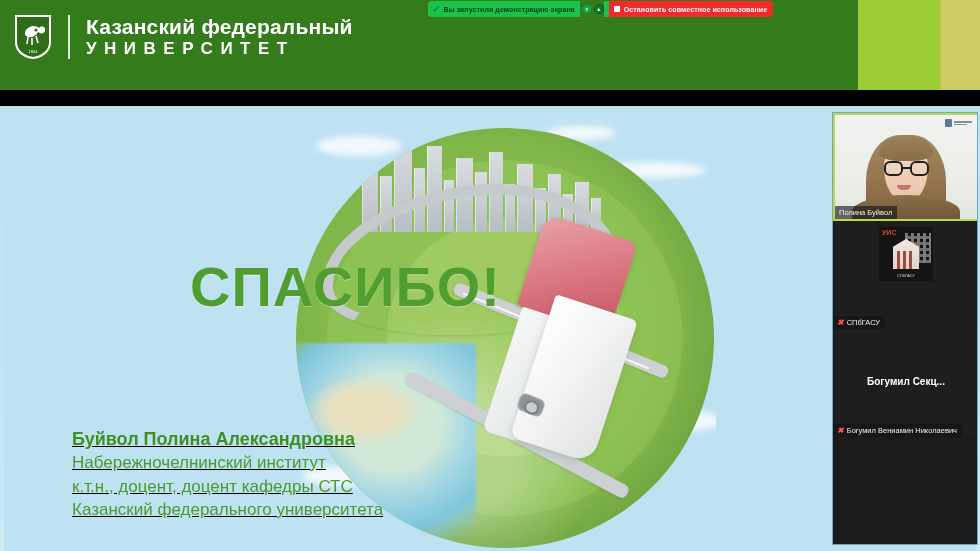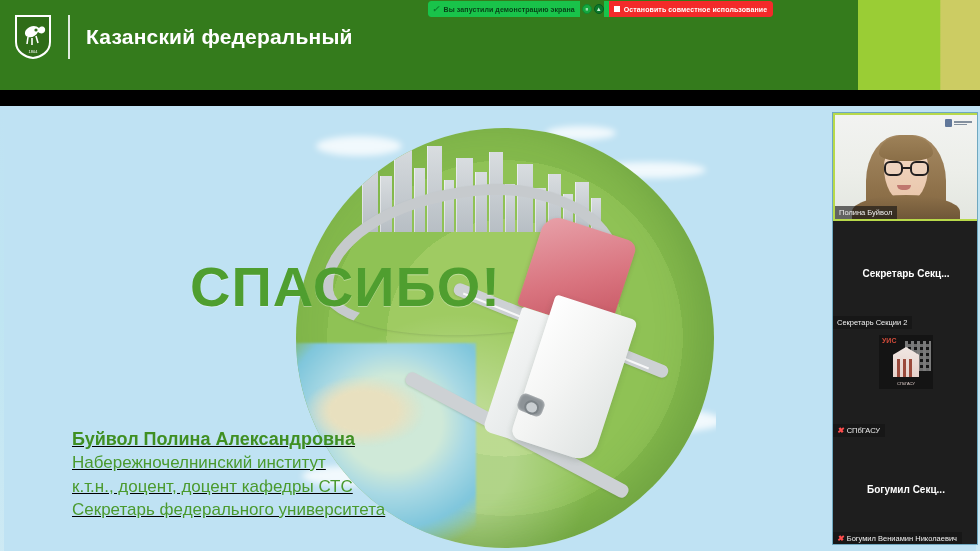--- a/index.html
+++ b/index.html
@@ -401,20 +401,21 @@
         <path d="M2 2 H36 V28 C36 38 27 43 19 44 C11 43 2 38 2 28 Z" fill="#2f6c18" stroke="#ffffff" stroke-width="2"></path>
         <path d="M12 16 C16 11 22 11 25 14 C28 11 32 13 31 17 C30 20 26 20 24 18
                  C22 22 18 24 14 23 C11 22 10 19 12 16 Z" fill="#ffffff"></path>
         <circle cx="22" cy="16" r="1.6" fill="#2f6c18"></circle>
         <path d="M14 23 L13 30 M18 24 L18 31 M22 22 L24 29" stroke="#ffffff" stroke-width="1.6" fill="none"></path>
         <text x="19" y="39" font-size="4" fill="#ffffff" text-anchor="middle" font-family="Liberation Sans">1804</text>
       </svg>
       <div class="hdr-rule"></div>
       <div class="hdr-text">
         <div class="hdr-line1">Казанский федеральный</div>
+        <div class="hdr-line2">УНИВЕРСИТЕТ</div>
       </div>
     </div>
   </div>
 
   <div class="zoom-toolbar">
     <div class="zt-green">
       <span class="zt-icon-check">✓</span>
       <span class="zt-label">Вы запустили демонстрацию экрана</span>
     </div>
     <div class="zt-circbtn">
@@ -476,21 +477,21 @@
           <div class="car-dot"></div>
         </div>
       </div>
 
       <div class="thanks">СПАСИБО!</div>
 
       <div class="author-block">
         <div class="author-name">Буйвол Полина Александровна</div>
         <div class="author-line">Набережночелнинский институт</div>
         <div class="author-line">к.т.н., доцент, доцент кафедры СТС</div>
-        <div class="author-line">Секретарь федерального университета</div>
+        <div class="author-line">Казанский федерального университета</div>
       </div>
 
       <div class="contact-block">
         <div class="contact-line">https://kpfu.ru/polina.bujvol</div>
 
       </div>
 
       <div class="pres-ctrls">
         <div class="pc-btn">⚙</div>
         <div class="pc-btn">▶</div>
@@ -525,26 +526,20 @@
           <div class="mouth"></div>
           <div class="neck"></div>
         </div>
         <div class="shoulders"></div>
       </div>
       <div class="name-badge">
         <span>Полина Буйвол</span>
       </div>
     </div>
 
-    <div class="tile">
-      <div class="tile-center-name">Секретарь  Секц...</div>
-      <div class="name-badge">
-        <span>Секретарь Секции 2</span>
-      </div>
-    </div>
 
     <div class="tile">
       <div class="avatar-img">
         <div class="av-grid"></div>
         <div class="av-bldg"></div>
         <div class="av-word">УИС</div>
         <div class="av-word2">СПбГАСУ</div>
       </div>
       <div class="name-badge">
         <span class="mute-ico">✖</span>

